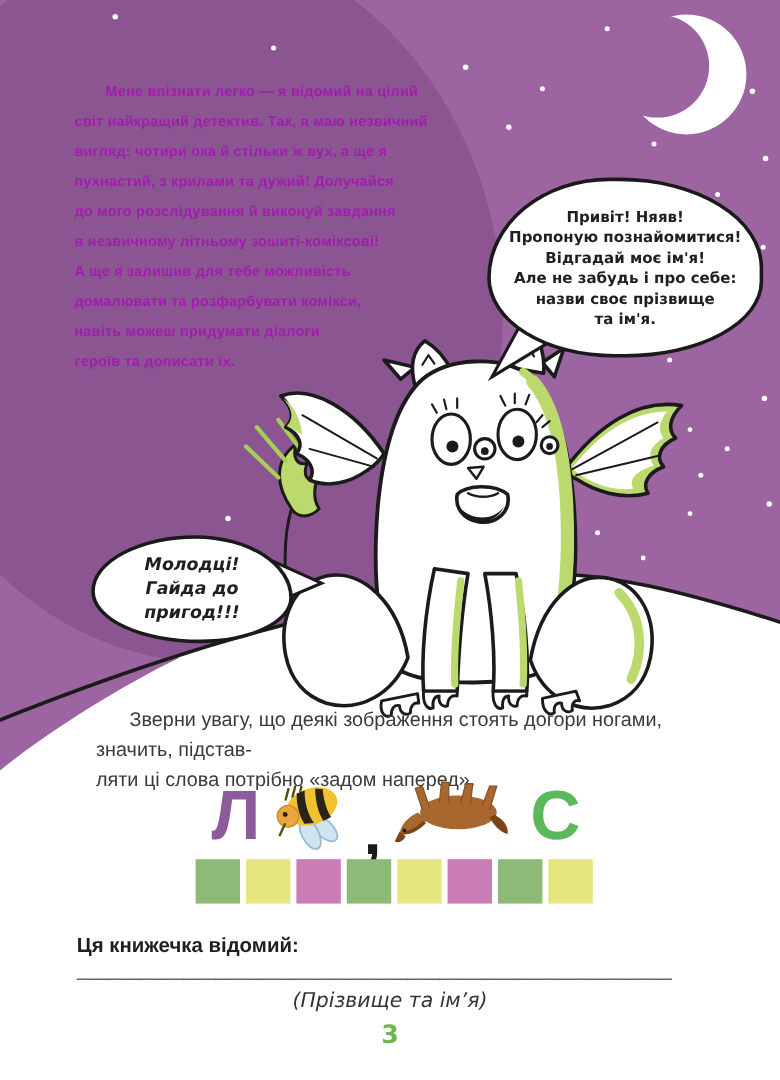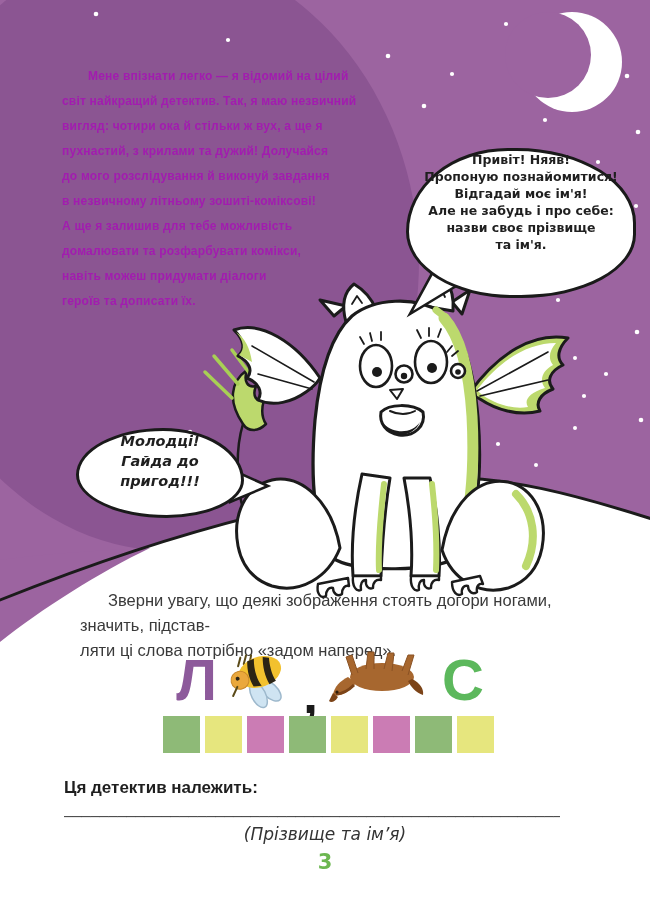--- a/index.html
+++ b/index.html
@@ -5,27 +5,27 @@
   html,body{margin:0;padding:0;background:#e8e8e8;}
   .page{position:relative;width:650px;height:900px;background:#ffffff;overflow:hidden;
         font-family:"Liberation Sans",sans-serif;}
   .scene{position:absolute;left:0;top:0;width:650px;height:660px;display:block;}
 
   .intro{position:absolute;left:62px;top:64px;width:318px;color:#a21caf;
          font-size:12px;line-height:25px;font-weight:bold;white-space:pre-line;
          text-indent:26px;letter-spacing:.2px;}
 
   .bubble{position:absolute;background:#ffffff;border:3px solid #1a1a1a;
-          display:flex;align-items:flex-start;justify-content:center;text-align:center;
+          display:flex;align-items:center;justify-content:center;text-align:center;
           font-family:"DejaVu Sans",sans-serif;color:#1f1f1f;}
   .bubble span{white-space:pre-line;}
   .bubble-cat{left:406px;top:148px;width:224px;height:144px;
               border-radius:46% 54% 52% 48% / 58% 52% 44% 46%;
               font-size:12.5px;line-height:17px;font-weight:bold;}
-  .bubble-enc{left:76px;top:428px;width:162px;height:84px;
+  .bubble-enc{left:76px;top:446px;width:162px;height:84px;
               border-radius:52% 48% 46% 54% / 52% 58% 42% 48%;
               font-size:14.5px;line-height:20px;font-weight:bold;font-style:italic;}
   .tail{position:absolute;}
 
   .instruction{position:absolute;left:64px;top:588px;width:530px;color:#3a3a3a;
                font-size:16.5px;line-height:25px;white-space:pre-line;text-indent:28px;margin-left:16px;}
 
   .rebus{position:absolute;left:160px;top:642px;width:340px;height:76px;
          display:flex;align-items:center;justify-content:center;gap:10px;}
   .rebus .letter{font-size:58px;font-weight:bold;line-height:70px;}
@@ -244,18 +244,18 @@
       <div class="square" style="background: rgb(142, 186, 119);"></div>
       <div class="square" style="background: rgb(230, 230, 126);"></div>
       <div class="square" style="background: rgb(203, 124, 180);"></div>
       <div class="square" style="background: rgb(142, 186, 119);"></div>
       <div class="square" style="background: rgb(230, 230, 126);"></div>
       <div class="square" style="background: rgb(203, 124, 180);"></div>
       <div class="square" style="background: rgb(142, 186, 119);"></div>
       <div class="square" style="background: rgb(230, 230, 126);"></div>
     </div>
 
-  <div class="own-label">Ця детектив належить:</div>
+  <div class="own-label">Ця книжечка відомий:</div>
   <div class="own-line">__________________________________________________________</div>
   <div class="own-caption">(Прізвище та ім’я)</div>
   <div class="page-num">3</div>
 
 </div>
 
 </body></html>

